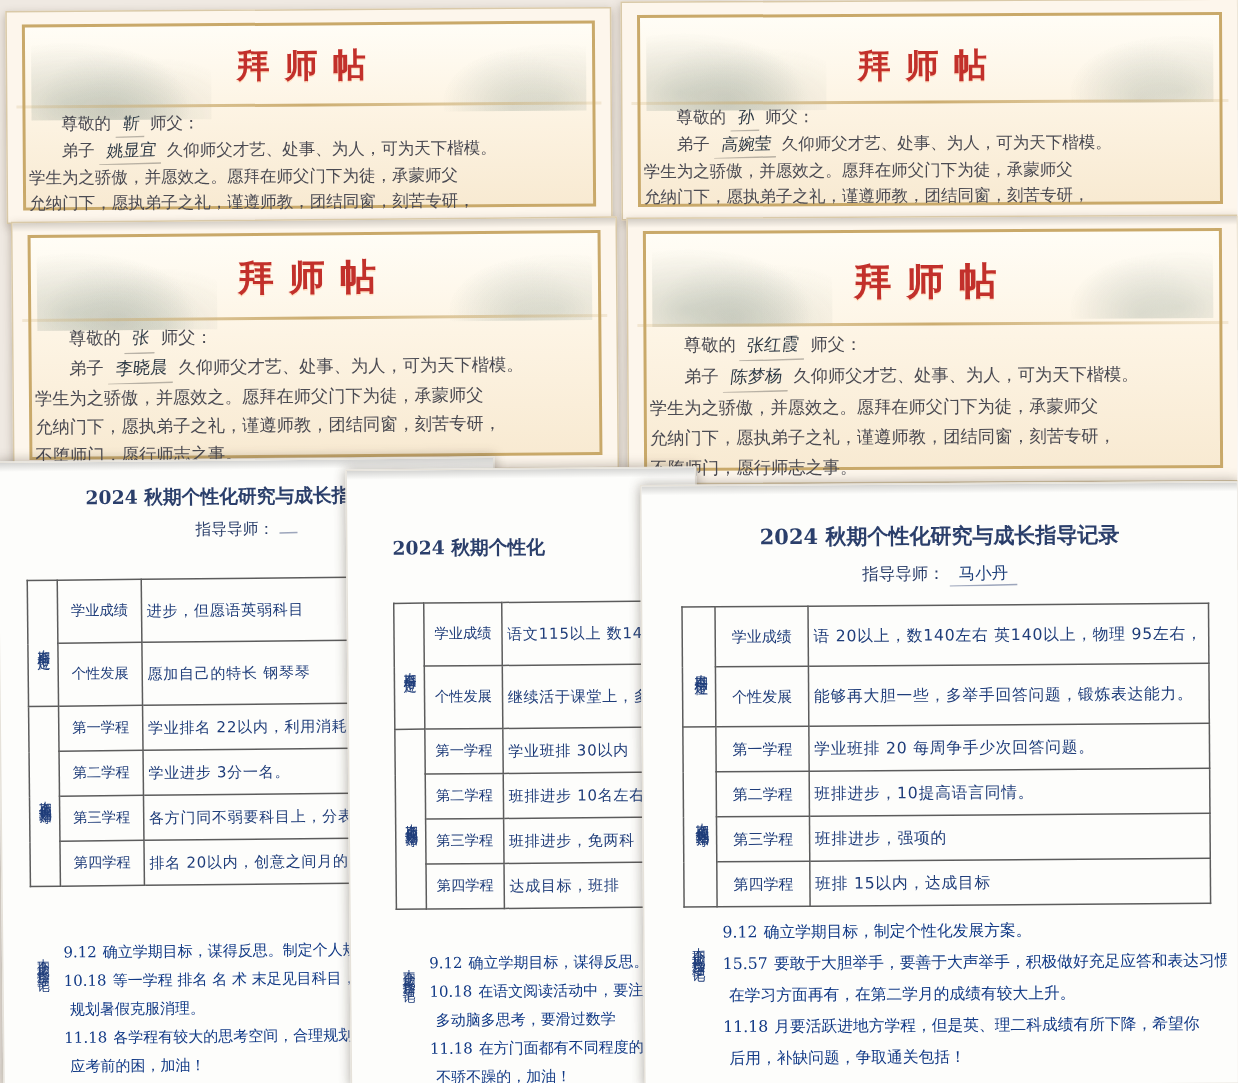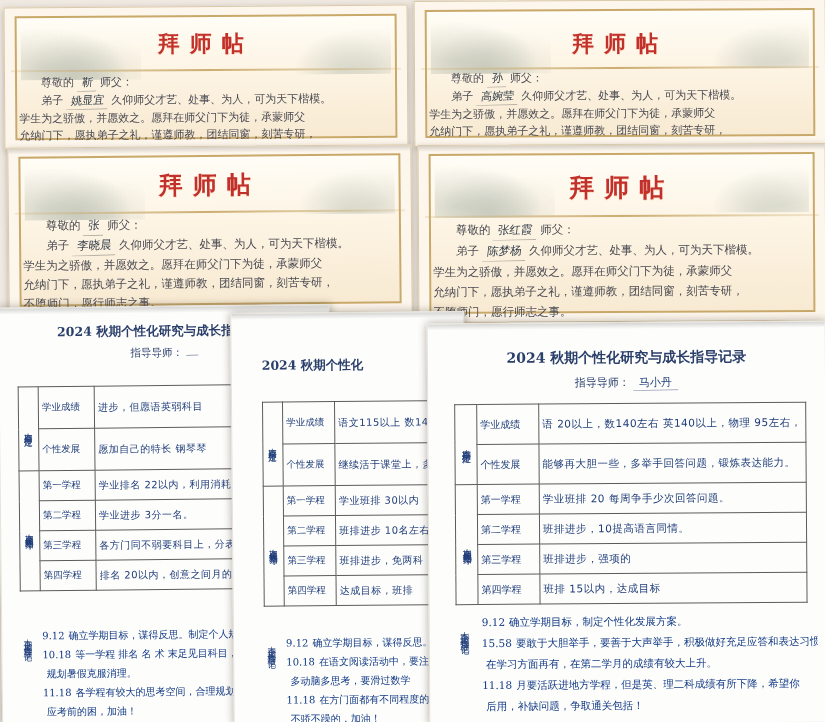--- a/index.html
+++ b/index.html
@@ -153,21 +153,21 @@
     white-space: nowrap;
   }
   td.vert {
     writing-mode: vertical-rl;
     text-orientation: upright;
     letter-spacing: 1px;
     text-align: center;
     color: #1f3d7a;
     padding: 2px 0;
   }
-  td.lbl { text-align: left; color: #1f3d7a; }
+  td.lbl { text-align: center; color: #1f3d7a; }
   td.ink {
     font-family: "DejaVu Serif", "Liberation Serif", serif;
     color: #123a86;
     letter-spacing: 0.5px;
   }
   .notes {
     color: #123a86;
     font-family: "DejaVu Serif", "Liberation Serif", serif;
   }
   .note-row {
@@ -475,21 +475,21 @@
     </div>
 
     <div class="side-cap" style="left:28px; top:300px; font-size:9px;">本期成长指导笔记</div>
 
     <div class="notes" style="position:absolute; left:52px; top:288px; width:336px; font-size:10.5px; line-height:21px;">
       <div class="note-row">
         <span class="note-date">9.12</span>
         <span class="note-text">确立学期目标，制定个性化发展方案。</span>
       </div>
       <div class="note-row">
-        <span class="note-date">15.58</span>
+        <span class="note-date">15.57</span>
         <span class="note-text">要敢于大胆举手，要善于大声举手，积极做好充足应答和表达习惯。多思考，</span>
       </div>
       <div class="note-row">
         <span class="note-date"></span>
         <span class="note-text">在学习方面再有，在第二学月的成绩有较大上升。</span>
       </div>
       <div class="note-row">
         <span class="note-date">11.18</span>
         <span class="note-text">月要活跃进地方学程，但是英、理二科成绩有所下降，希望你</span>
       </div>

